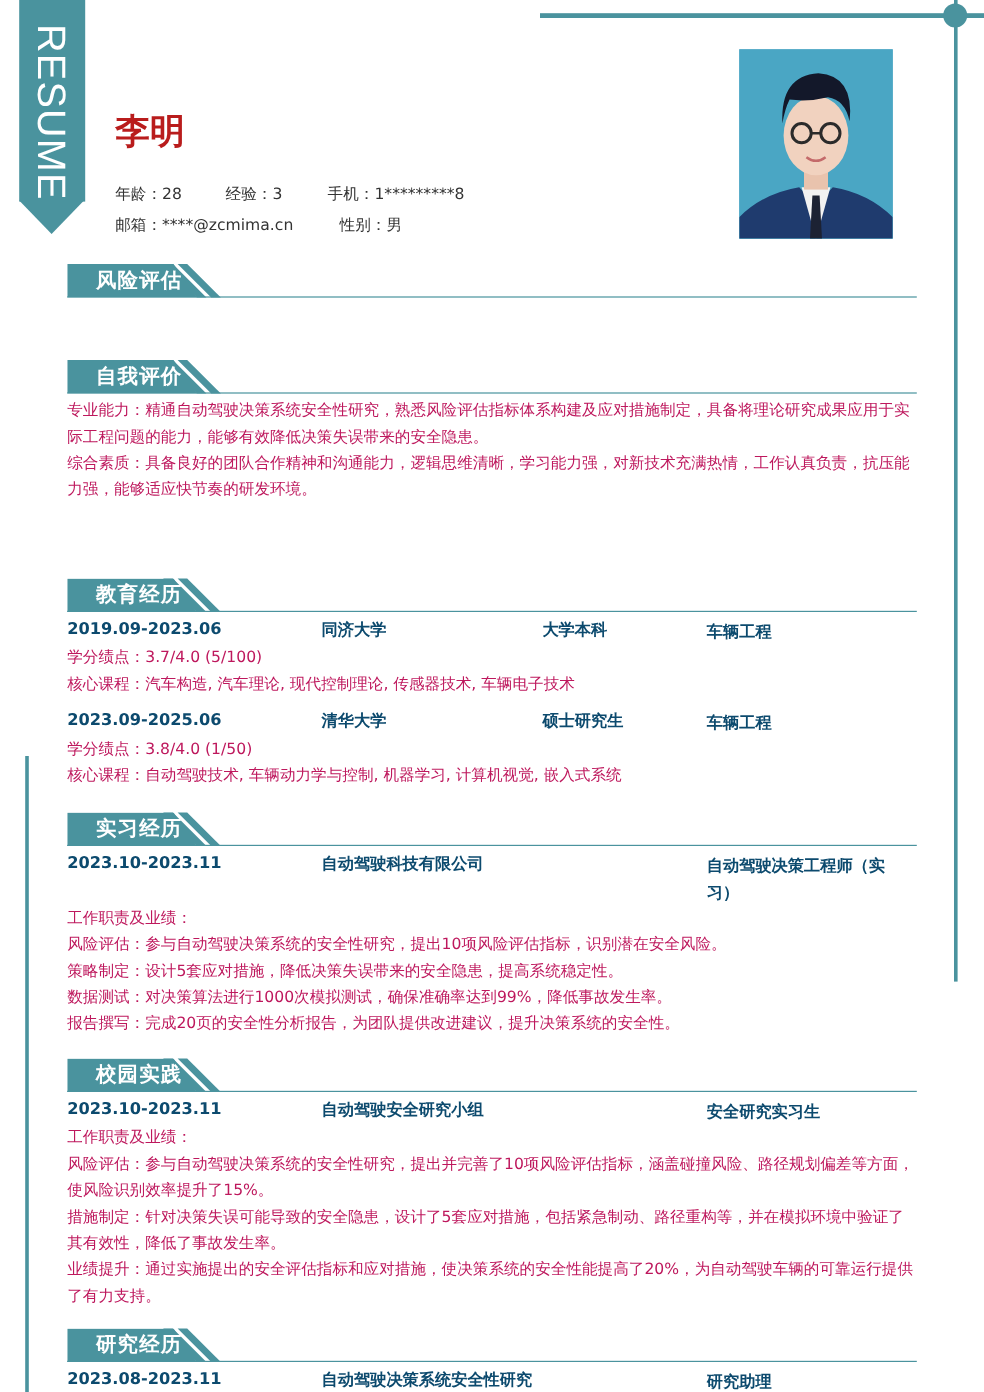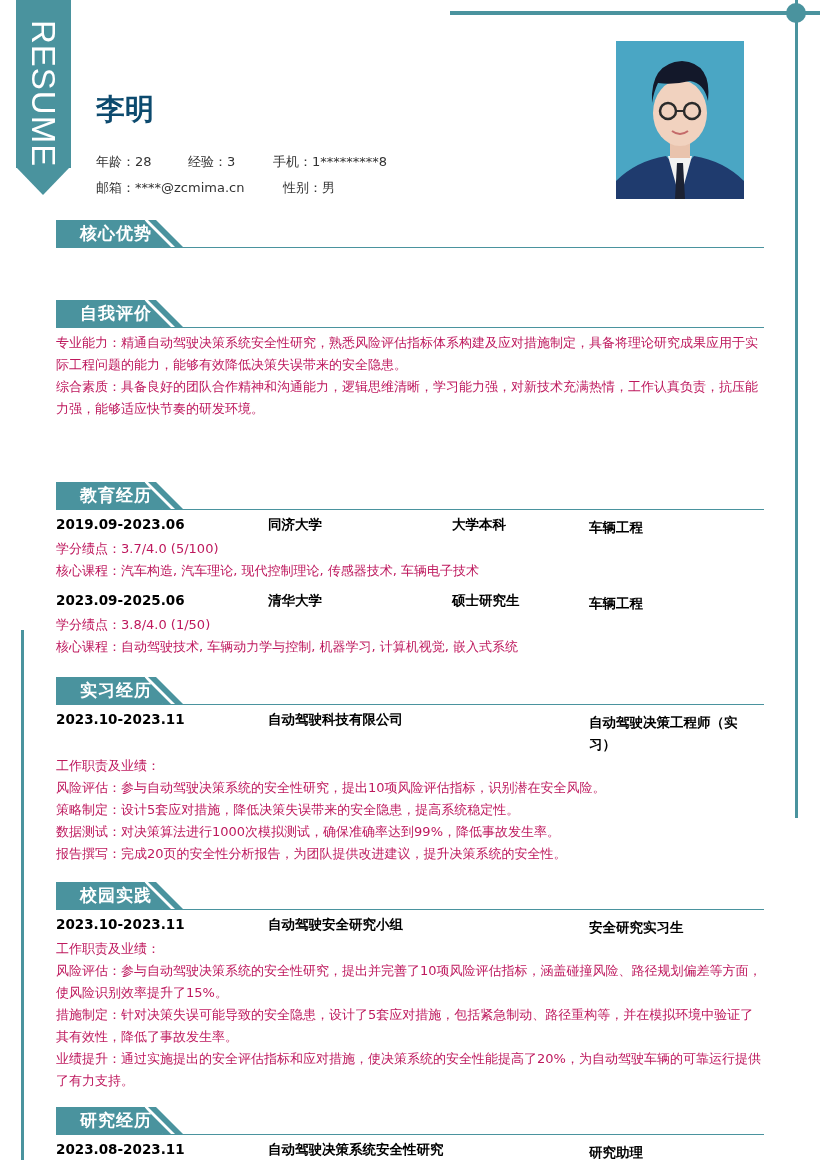--- a/index.html
+++ b/index.html
@@ -11,37 +11,37 @@
   .deco-right-line { position: absolute; left: 795px; top: 0; width: 3px; height: 818px; background: #4a939e; }
   .deco-left-line { position: absolute; left: 21px; top: 630px; width: 3px; height: 530px; background: #4a939e; }
 
   .resume-ribbon { position: absolute; left: 16px; top: 0; width: 55px; height: 195px; }
   .resume-ribbon .band { position: absolute; left: 0; top: 0; width: 55px; height: 168px; background: #4a939e; }
   .resume-ribbon .tip { position: absolute; left: 0; top: 167px; width: 0; height: 0;
     border-left: 27.5px solid transparent; border-right: 27.5px solid transparent; border-top: 28px solid #4a939e; }
   .resume-ribbon .txt { position: absolute; left: 27px; top: 20px; transform-origin: 0 0; transform: rotate(90deg) translateY(-50%);
     color: #ffffff; font-family: "Liberation Sans", sans-serif; font-size: 33px; letter-spacing: 1px; white-space: nowrap; line-height: 40px; }
 
-  .name { position: absolute; left: 96px; top: 90px; font-size: 29px; font-weight: bold; color: #0c4a6e; }
+  .name { position: absolute; left: 96px; top: 90px; font-size: 29px; font-weight: bold; color: #b91c1c; }
   .info-row { position: absolute; left: 96px; font-size: 13px; color: #333; white-space: nowrap; }
   .info-row span.item { display: inline-block; }
   .row1 { top: 153px; }
   .row2 { top: 179px; }
 
   .photo { position: absolute; left: 616px; top: 41px; width: 128px; height: 158px; background: #4aa6c4; overflow: hidden; }
 
   .section { position: absolute; left: 56px; width: 708px; }
   .sec-head { position: relative; height: 30px; border-bottom: 1.5px solid #4a939e; }
   .sec-head .block { position: absolute; left: 0; top: 2px; height: 28px; width: 108px; background: #4a939e;
     clip-path: polygon(0 0, 82% 0, 100% 100%, 0 100%); }
   .sec-head .title { position: absolute; left: 24px; top: 4px; font-size: 17px; font-weight: bold; color: #ffffff; letter-spacing: 1px; }
   .sec-head .stripe { position: absolute; top: 2px; height: 28px; width: 8px; background: #4a939e; transform: skewX(45deg); transform-origin: 0 100%; }
 
   .para { font-size: 13px; line-height: 22px; color: #be185d; }
-  .entry-row { position: relative; height: 22px; font-size: 13.5px; font-weight: bold; color: #000000; }
+  .entry-row { position: relative; height: 22px; font-size: 13.5px; font-weight: bold; color: #0c4a6e; }
   .entry-row .c1 { position: absolute; left: 0; }
   .entry-row .c2 { position: absolute; left: 212px; }
   .entry-row .c3 { position: absolute; left: 396px; }
   .entry-row .c4 { position: absolute; left: 533px; width: 160px; line-height: 22px; }
   .intent-row { position: relative; height: 22px; font-size: 13px; }
   .intent-row .a { position: absolute; left: 0; }
   .intent-row .b { position: absolute; left: 418px; }
 </style>
 </head>
 <body>
@@ -80,21 +80,21 @@
     <line x1="60" y1="70" x2="68" y2="70" stroke="#2b2b2b" stroke-width="2"></line>
     <path d="M56 90 Q64 96 72 90" fill="none" stroke="#c46a6a" stroke-width="2"></path>
   </svg>
 </div>
 
 <div class="section" style="top:218px">
   <div class="sec-head">
     <div class="block"></div>
     <div class="stripe" style="left:108px"></div>
     <div class="stripe" style="left:120px"></div>
-    <div class="title">核心优势</div>
+    <div class="title">风险评估</div>
   </div>
 </div>
 
 <div class="section" style="top:298px">
   <div class="sec-head">
     <div class="block"></div>
     <div class="stripe" style="left:108px"></div>
     <div class="stripe" style="left:120px"></div>
     <div class="title">自我评价</div>
   </div>

